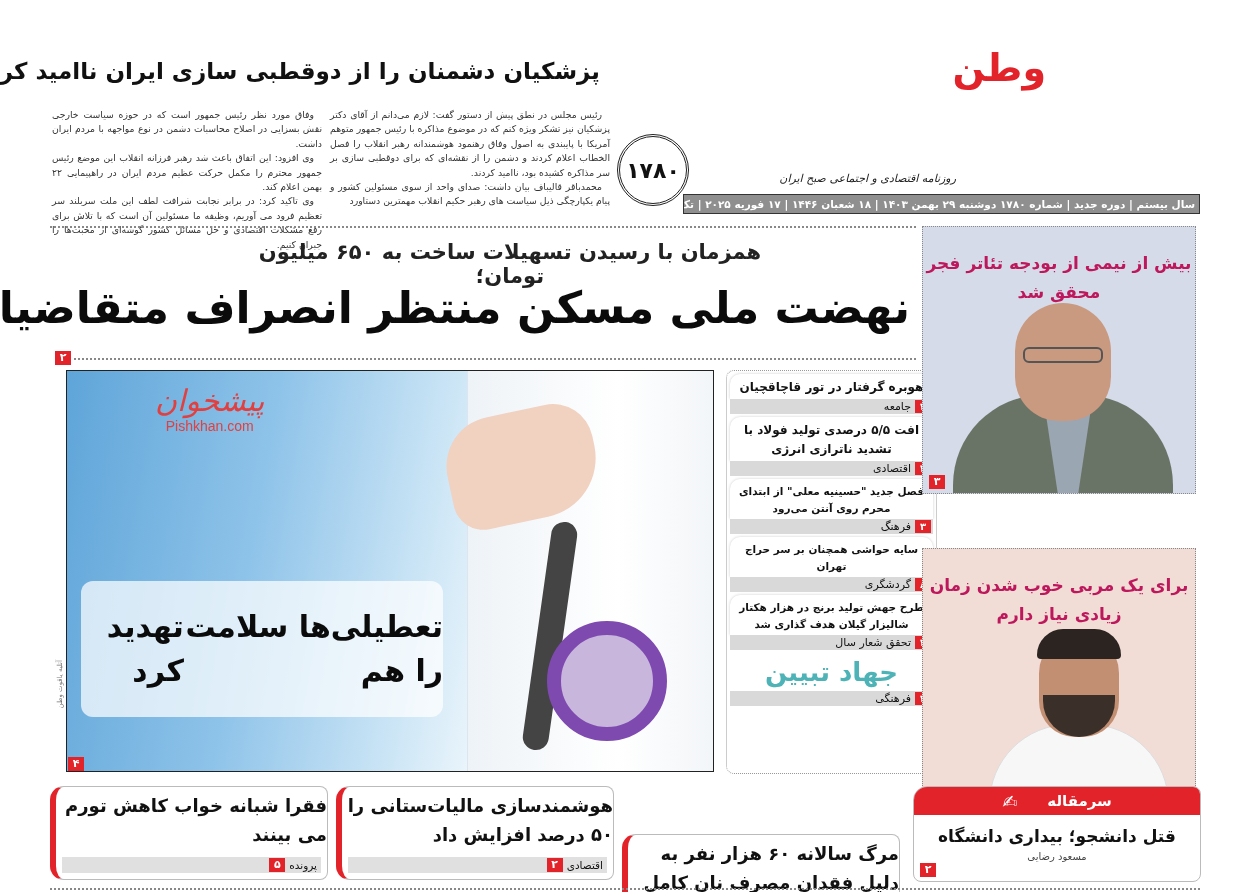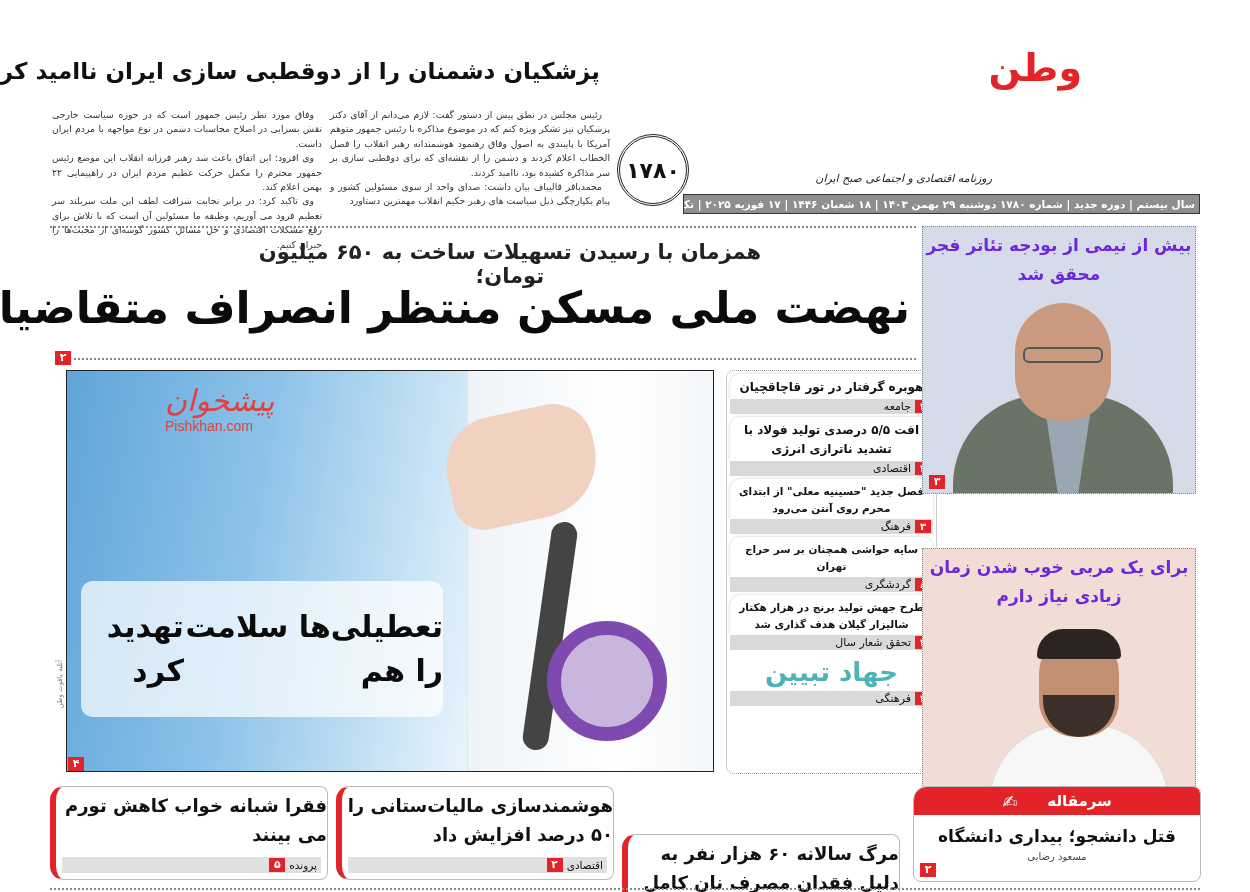--- a/index.html
+++ b/index.html
@@ -1,21 +1,21 @@
 <!DOCTYPE html>
 <html lang="fa" dir="rtl"><head>
   <meta charset="utf-8">
   <style>
     * { box-sizing: border-box; margin: 0; padding: 0; }
     html, body { width: 1250px; height: 892px; overflow: hidden; background: #ffffff; }
     body { font-family: "DejaVu Sans", sans-serif; color: #111; position: relative; }
     .abs { position: absolute; }
 
     
-    .logo-area { left: 712px; top: 40px; width: 520px; height: 152px; }
+    .logo-area { left: 676px; top: 40px; width: 520px; height: 152px; }
     .logo-watan { position: absolute; right: 150px; top: 6px; font-size: 38px; font-weight: bold; color: #e2232a; letter-spacing: 2px; }
     .logo-main { position: absolute; right: 20px; top: 20px; font-size: 92px; font-weight: bold; color: #e2232a; line-height: 1; letter-spacing: -2px; }
     .logo-tagline { position: absolute; right: 240px; top: 132px; font-size: 11px; font-family: "DejaVu Serif", serif; font-style: italic; color: #222; }
     .issue-bar { left: 683px; top: 194px; width: 517px; height: 20px; background: #8f8f8f; border: 1px solid #333; color: #fff; font-size: 10.5px; line-height: 18px; padding: 0 4px; white-space: nowrap; overflow: hidden; text-align: right; font-weight: bold; }
     .issue-circle { left: 617px; top: 134px; width: 72px; height: 72px; border-radius: 50%; border: 3px double #222; background: #fff; display: flex; align-items: center; justify-content: center; font-size: 22px; font-weight: bold; color: #111; }
 
     
     .top-headline { left: 90px; top: 58px; width: 510px; font-size: 23px; font-weight: bold; text-align: center; color: #111; white-space: nowrap; }
     .top-col { top: 108px; font-size: 9.3px; line-height: 14.4px; color: #333; text-align: justify; }
     .top-col.c1 { left: 330px; width: 280px; }
@@ -26,21 +26,21 @@
 
     
     .kicker { left: 230px; top: 240px; width: 560px; text-align: center; font-size: 21px; font-weight: bold; color: #222; }
     .main-headline { left: 50px; top: 282px; width: 860px; text-align: center; font-size: 44px; font-weight: bold; color: #0b0b0b; letter-spacing: -1px; white-space: nowrap; }
 
     .page-badge { display: inline-block; background: #e2232a; color: #fff; font-size: 11px; font-weight: bold; line-height: 14px; min-width: 16px; text-align: center; padding: 0 2px; }
 
     
     .main-photo { left: 66px; top: 370px; width: 648px; height: 402px; border: 1px solid #222; overflow: hidden;
       background: linear-gradient(100deg, #5fa5d9 0%, #8ec3e9 30%, #cde6f6 55%, #f5fafd 70%, #ffffff 100%); }
-    .photo-watermark { position: absolute; left: 98px; top: 12px; text-align: left; }
+    .photo-watermark { position: absolute; left: 88px; top: 12px; text-align: center; }
     .wm-fa { font-size: 30px; color: #e14040; font-family: "DejaVu Serif", serif; font-style: italic; }
     .wm-en { font-size: 14px; color: #e14040; font-family: "Liberation Sans", sans-serif; }
     .coat { position: absolute; left: 400px; top: 0; width: 250px; height: 402px; background: linear-gradient(90deg, #eef3f7, #ffffff 60%, #f2f5f8); border-left: 1px solid #dde6ee; }
     .hand { position: absolute; left: 380px; top: 40px; width: 150px; height: 110px; background: #f1d1c0; border-radius: 50px 40px 60px 30px; transform: rotate(-12deg); }
     .stetho-tube { position: absolute; left: 470px; top: 150px; width: 26px; height: 230px; border-radius: 13px; background: #444; transform: rotate(8deg); }
     .stetho-head { position: absolute; left: 480px; top: 250px; width: 120px; height: 120px; border-radius: 50%; border: 14px solid #7e4ab0; background: #c9b6dd; }
     .photo-textbox { position: absolute; left: 14px; top: 210px; width: 362px; height: 136px; border-radius: 12px; background: rgba(255,255,255,0.72); display: flex; flex-direction: row; align-items: center; justify-content: center; }
     .photo-textbox .l { font-size: 30px; font-weight: bold; color: #0b0b0b; line-height: 44px; }
     .photo-credit { left: 56px; top: 660px; width: 12px; font-size: 7px; color: #777; writing-mode: vertical-rl; transform: rotate(180deg); }
 
@@ -49,21 +49,21 @@
     .news-item { background: #fff; border-radius: 10px 10px 0 0; box-shadow: 0 0 3px #ccc; text-align: center; font-weight: bold; font-size: 12px; line-height: 19px; padding: 4px 4px 2px; color: #111; }
     .news-cat { background: #d9d9d9; font-size: 11px; height: 15px; line-height: 15px; display: flex; align-items: center; gap: 4px; padding-right: 2px; margin-bottom: 3px; }
     .news-cat .page-badge { font-size: 10px; line-height: 13px; }
     .news-item.small { font-size: 10.5px; line-height: 17px; }
     .jahad { text-align: center; font-size: 26px; color: #4eb3b7; font-weight: bold; height: 38px; line-height: 38px; letter-spacing: 1px; }
 
     
     .card { left: 922px; width: 274px; border: 1px dotted #888; overflow: hidden; }
     .card1 { top: 226px; height: 268px; background: #d6dbe9; }
     .card2 { top: 503px; height: 270px; background: #f2dcd6; margin-top: 45px; }
-    .card-title { text-align: center; font-weight: bold; font-size: 17px; line-height: 29px; padding-top: 4px; color: #6d28d9; }
+    .card-title { text-align: center; font-weight: bold; font-size: 17px; line-height: 29px; padding-top: 22px; color: #be185d; }
     .card .page-badge { position: absolute; left: 6px; bottom: 4px; }
     .portrait1 { position: absolute; left: 30px; top: 72px; width: 220px; height: 196px; }
     .p1-body { position: absolute; left: 0; bottom: 0; width: 220px; height: 100px; background: #6a7466; border-radius: 90px 90px 0 0; }
     .p1-shirt { position: absolute; left: 90px; bottom: 0; width: 50px; height: 100px; background: #9aa6b2; clip-path: polygon(0 0, 100% 0, 70% 100%, 30% 100%); }
     .p1-head { position: absolute; left: 62px; top: 4px; width: 96px; height: 118px; border-radius: 48px 48px 44px 44px; background: #c99a80; }
     .p1-glasses { position: absolute; left: 70px; top: 48px; width: 80px; height: 16px; border: 2px solid #555; border-radius: 6px; }
     .portrait2 { position: absolute; left: 56px; top: 80px; width: 200px; height: 190px; }
     .p2-body { position: absolute; left: 10px; bottom: 0; width: 180px; height: 95px; background: #f7f7f7; border-radius: 80px 80px 0 0; border: 1px solid #ddd; }
     .p2-head { position: absolute; left: 60px; top: 4px; width: 80px; height: 104px; border-radius: 40px 40px 36px 36px; background: #c28f72; }
     .p2-hair { position: absolute; left: 58px; top: 0; width: 84px; height: 30px; border-radius: 40px 40px 6px 6px; background: #2b2420; }

